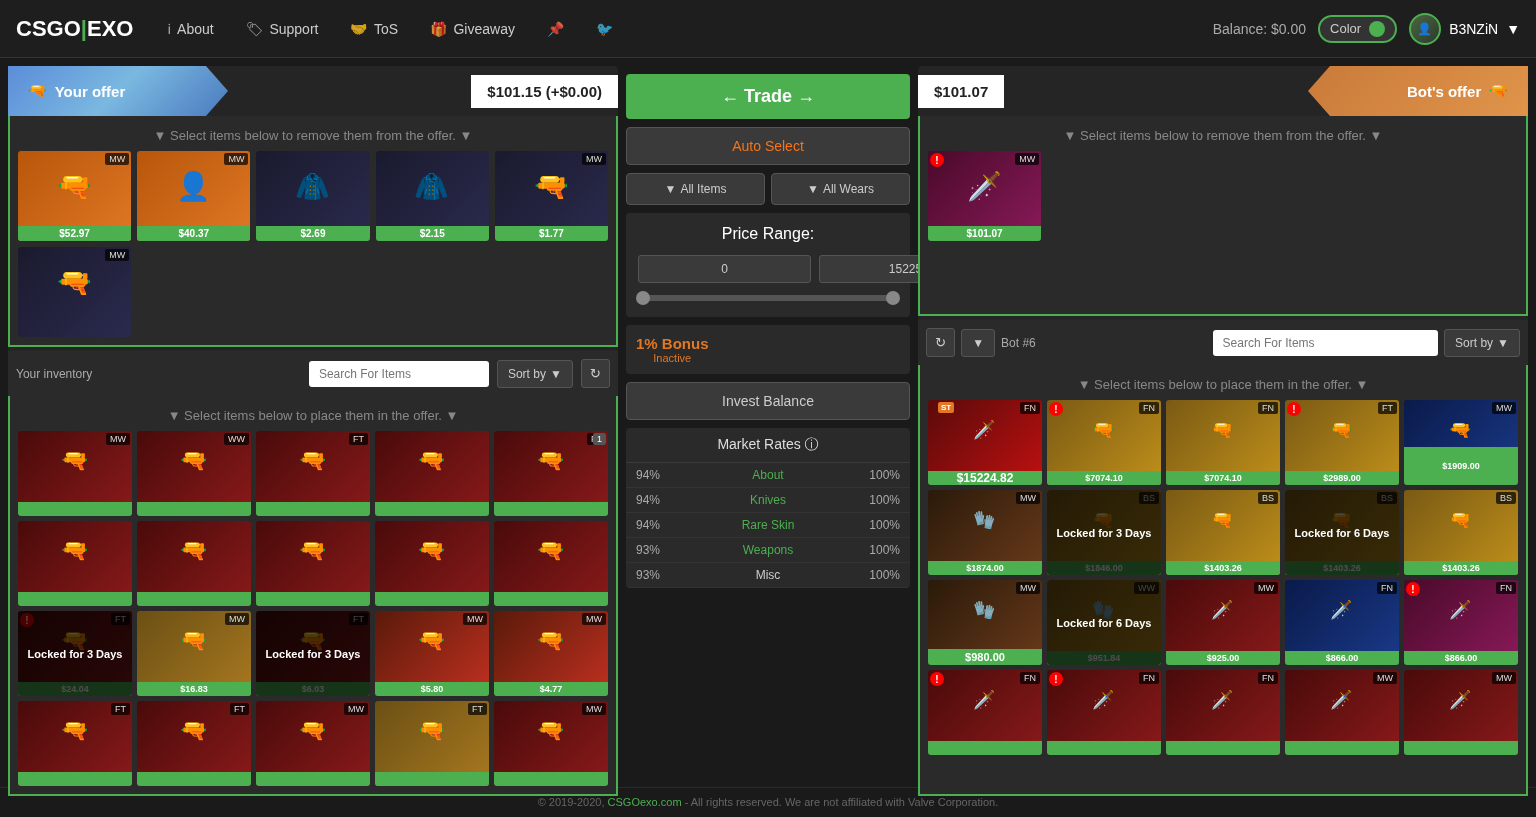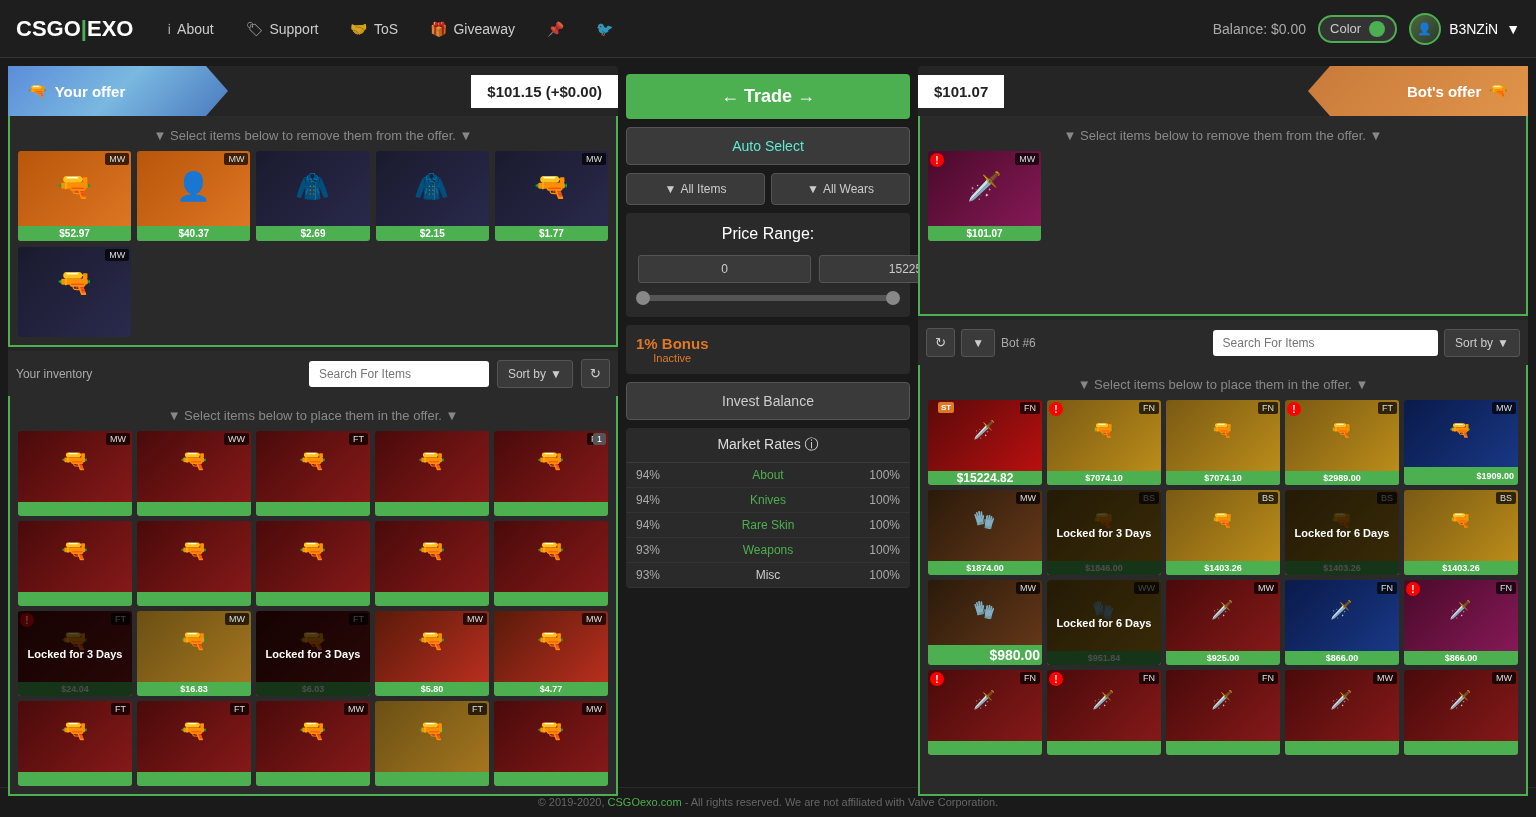--- a/index.html
+++ b/index.html
@@ -318,21 +318,21 @@
       font-weight: bold;
       border: none;
       border-radius: 4px;
       padding: 12px;
       cursor: pointer;
       text-align: center;
     }
     .auto-select-btn {
       background: #3a3a3a;
       border: 1px solid #555;
-      color: #5eead4;
+      color: #f97316;
       padding: 10px;
       border-radius: 4px;
       cursor: pointer;
       text-align: center;
       font-size: 14px;
     }
     .filter-row {
       display: flex;
       gap: 6px;
     }
@@ -819,21 +819,21 @@
         </div>
         <div class="item-card-inv" style="background:linear-gradient(135deg,#7a5a14,#c0901a)">
           <div class="item-warning">!</div>
           <div class="item-wear">FT</div>
           <div class="item-img" style="height:60px;font-size:18px">🔫</div>
           <div class="item-price" style="background:#4caf50;color:#fff;font-size:9px;text-align:center;padding:2px">$2989.00</div>
         </div>
         <div class="item-card-inv" style="background:linear-gradient(135deg,#0a1a4a,#1a3a8a)">
           <div class="item-wear">MW</div>
           <div class="item-img" style="height:60px;font-size:18px">🔫</div>
-          <div class="item-price" style="background:#4caf50;color:#fff;font-size:9px;text-align:right;padding:4px">$1909.00</div>
+          <div class="item-price" style="background:#4caf50;color:#fff;font-size:9px;text-align:center;padding:14px">$1909.00</div>
         </div>
 
         <div class="item-card-inv" style="background:linear-gradient(135deg,#2a1a0a,#6a3a1a)">
           <div class="item-wear">MW</div>
           <div class="item-img" style="height:60px;font-size:18px">🧤</div>
           <div class="item-price" style="background:#4caf50;color:#fff;font-size:9px;text-align:center;padding:2px">$1874.00</div>
         </div>
         <div class="item-card-inv" style="background:linear-gradient(135deg,#7a5a14,#c0901a);position:relative">
           <div class="item-wear">BS</div>
           <div class="locked-overlay">Locked for 3 Days</div>
@@ -853,21 +853,21 @@
         </div>
         <div class="item-card-inv" style="background:linear-gradient(135deg,#7a5a14,#c0901a)">
           <div class="item-wear">BS</div>
           <div class="item-img" style="height:60px;font-size:18px">🔫</div>
           <div class="item-price" style="background:#4caf50;color:#fff;font-size:9px;text-align:center;padding:2px">$1403.26</div>
         </div>
 
         <div class="item-card-inv" style="background:linear-gradient(135deg,#2a1a0a,#6a3a1a)">
           <div class="item-wear">MW</div>
           <div class="item-img" style="height:60px;font-size:18px">🧤</div>
-          <div class="item-price" style="background:#4caf50;color:#fff;font-size:14px;text-align:right;padding:2px">$980.00</div>
+          <div class="item-price" style="background:#4caf50;color:#fff;font-size:11px;text-align:center;padding:2px">$980.00</div>
         </div>
         <div class="item-card-inv" style="background:linear-gradient(135deg,#7a5a14,#c0901a);position:relative">
           <div class="item-wear">WW</div>
           <div class="locked-overlay">Locked for 6 Days</div>
           <div class="item-img" style="height:60px;font-size:18px">🧤</div>
           <div class="item-price" style="background:#4caf50;color:#fff;font-size:9px;text-align:center;padding:2px">$951.84</div>
         </div>
         <div class="item-card-inv" style="background:linear-gradient(135deg,#4a0a0a,#8a1a1a)">
           <div class="item-wear">MW</div>
           <div class="item-img" style="height:60px;font-size:18px">🗡️</div>

